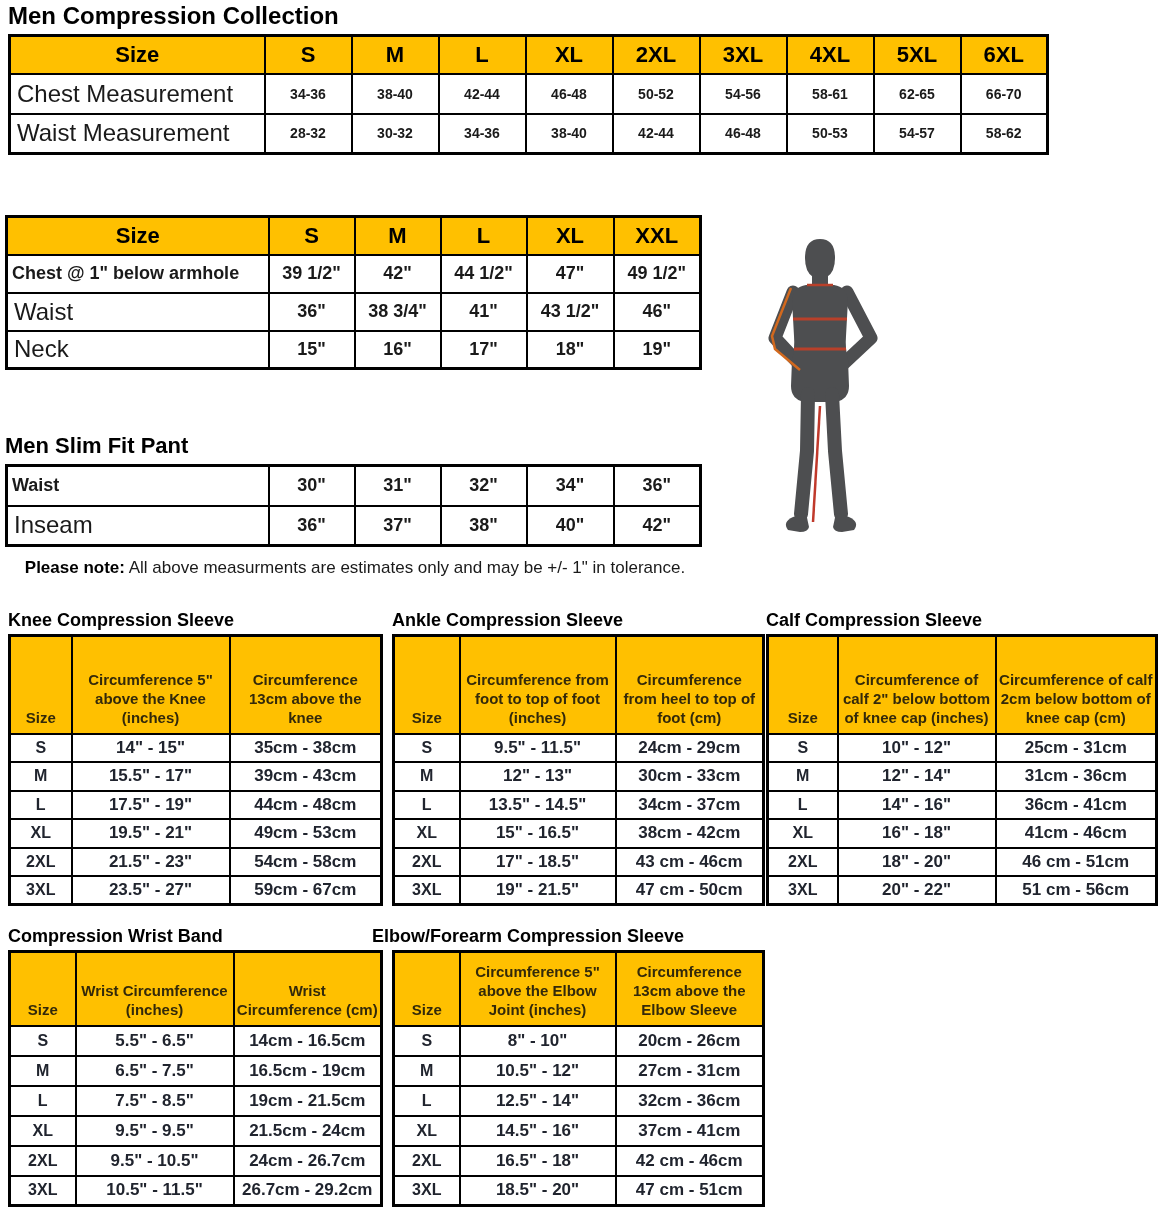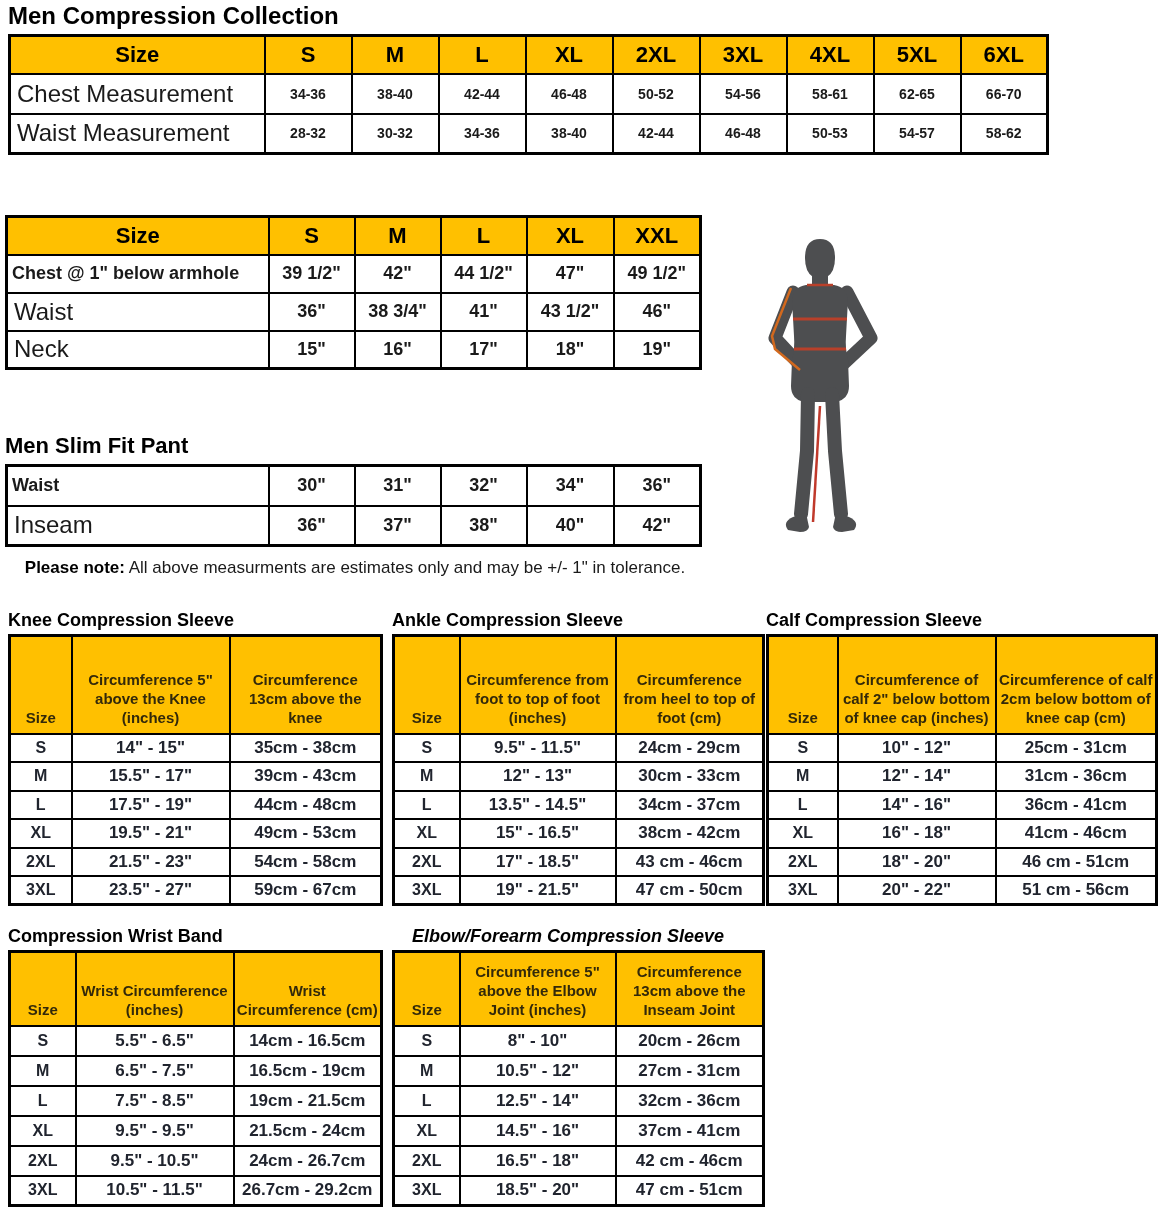--- a/index.html
+++ b/index.html
@@ -392,32 +392,32 @@
           <td>24cm - 26.7cm</td>
         </tr>
         <tr>
           <td class="size">3XL</td>
           <td>10.5" - 11.5"</td>
           <td>26.7cm - 29.2cm</td>
         </tr>
       </tbody>
   </table>
 
-  <div class="title title-sm" style="top:926px; left:412px; width:370px;font-style:italic;">Elbow/Forearm Compression Sleeve</div>
+  <div class="title title-sm" style="top:926px; left:372px; width:370px;">Elbow/Forearm Compression Sleeve</div>
   <table class="t-small hdr-72 rows-tall" style="top:950px; left:392px; width:370px;">
     <colgroup>
         <col style="width:66px">
         <col style="width:156px">
         <col style="width:148px">
       </colgroup>
     <thead>
       <tr>
         <th>Size</th>
         <th>Circumference 5" above the Elbow Joint (inches)</th>
-        <th>Circumference 13cm above the Inseam Joint</th>
+        <th>Circumference 13cm above the Elbow Sleeve</th>
       </tr>
     </thead>
     <tbody>
         <tr>
           <td class="size">S</td>
           <td>8" - 10"</td>
           <td>20cm - 26cm</td>
         </tr>
         <tr>
           <td class="size">M</td>

